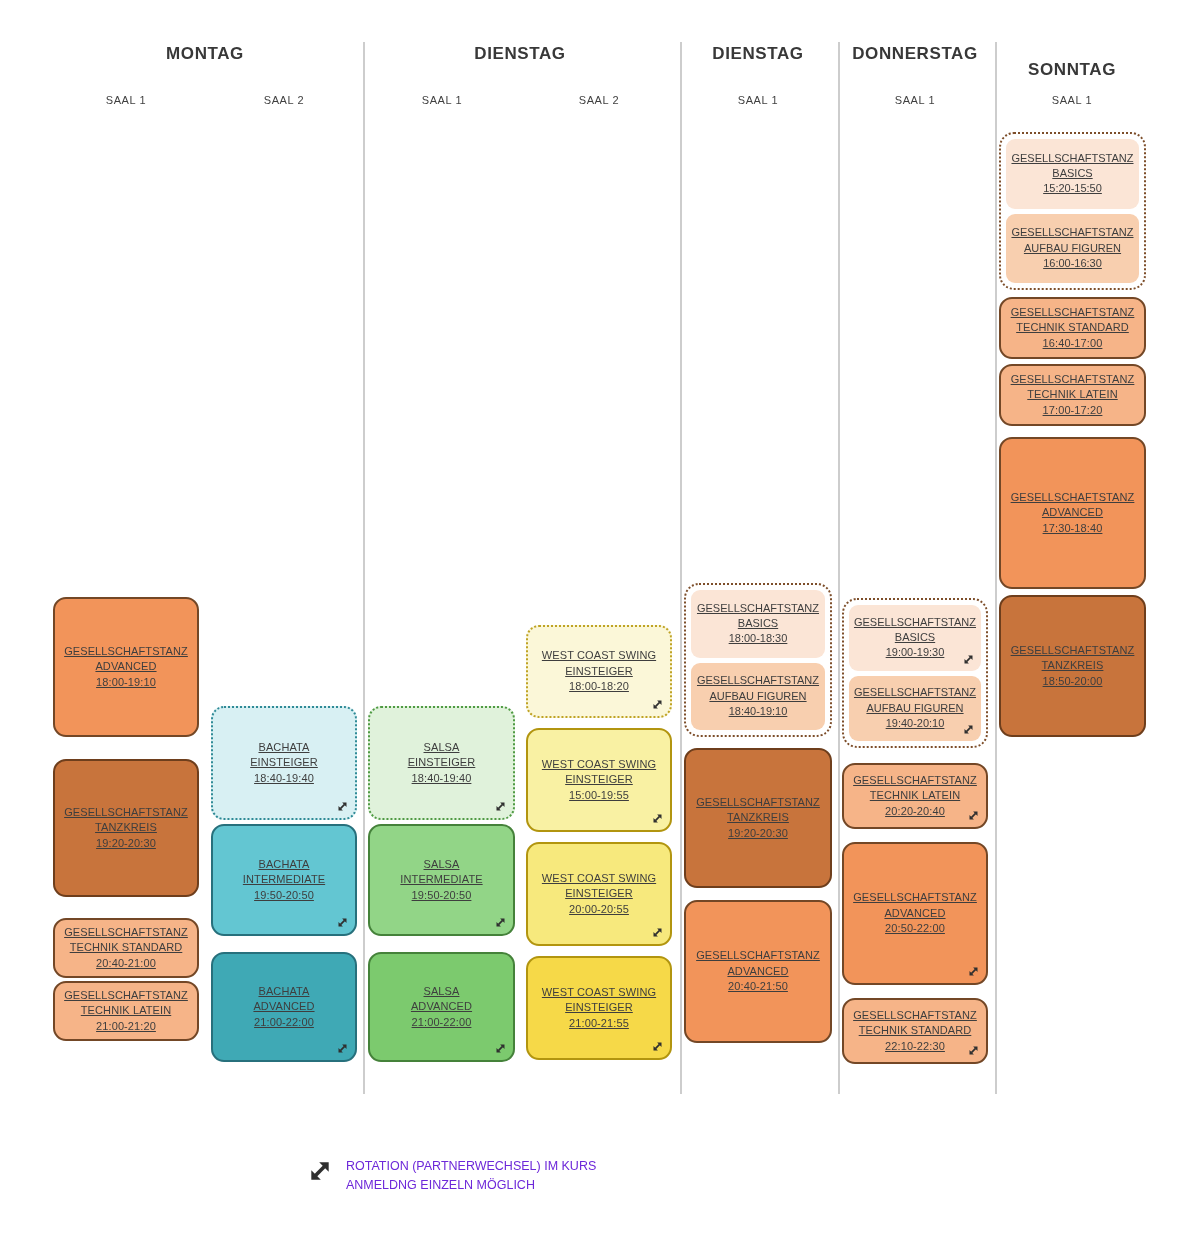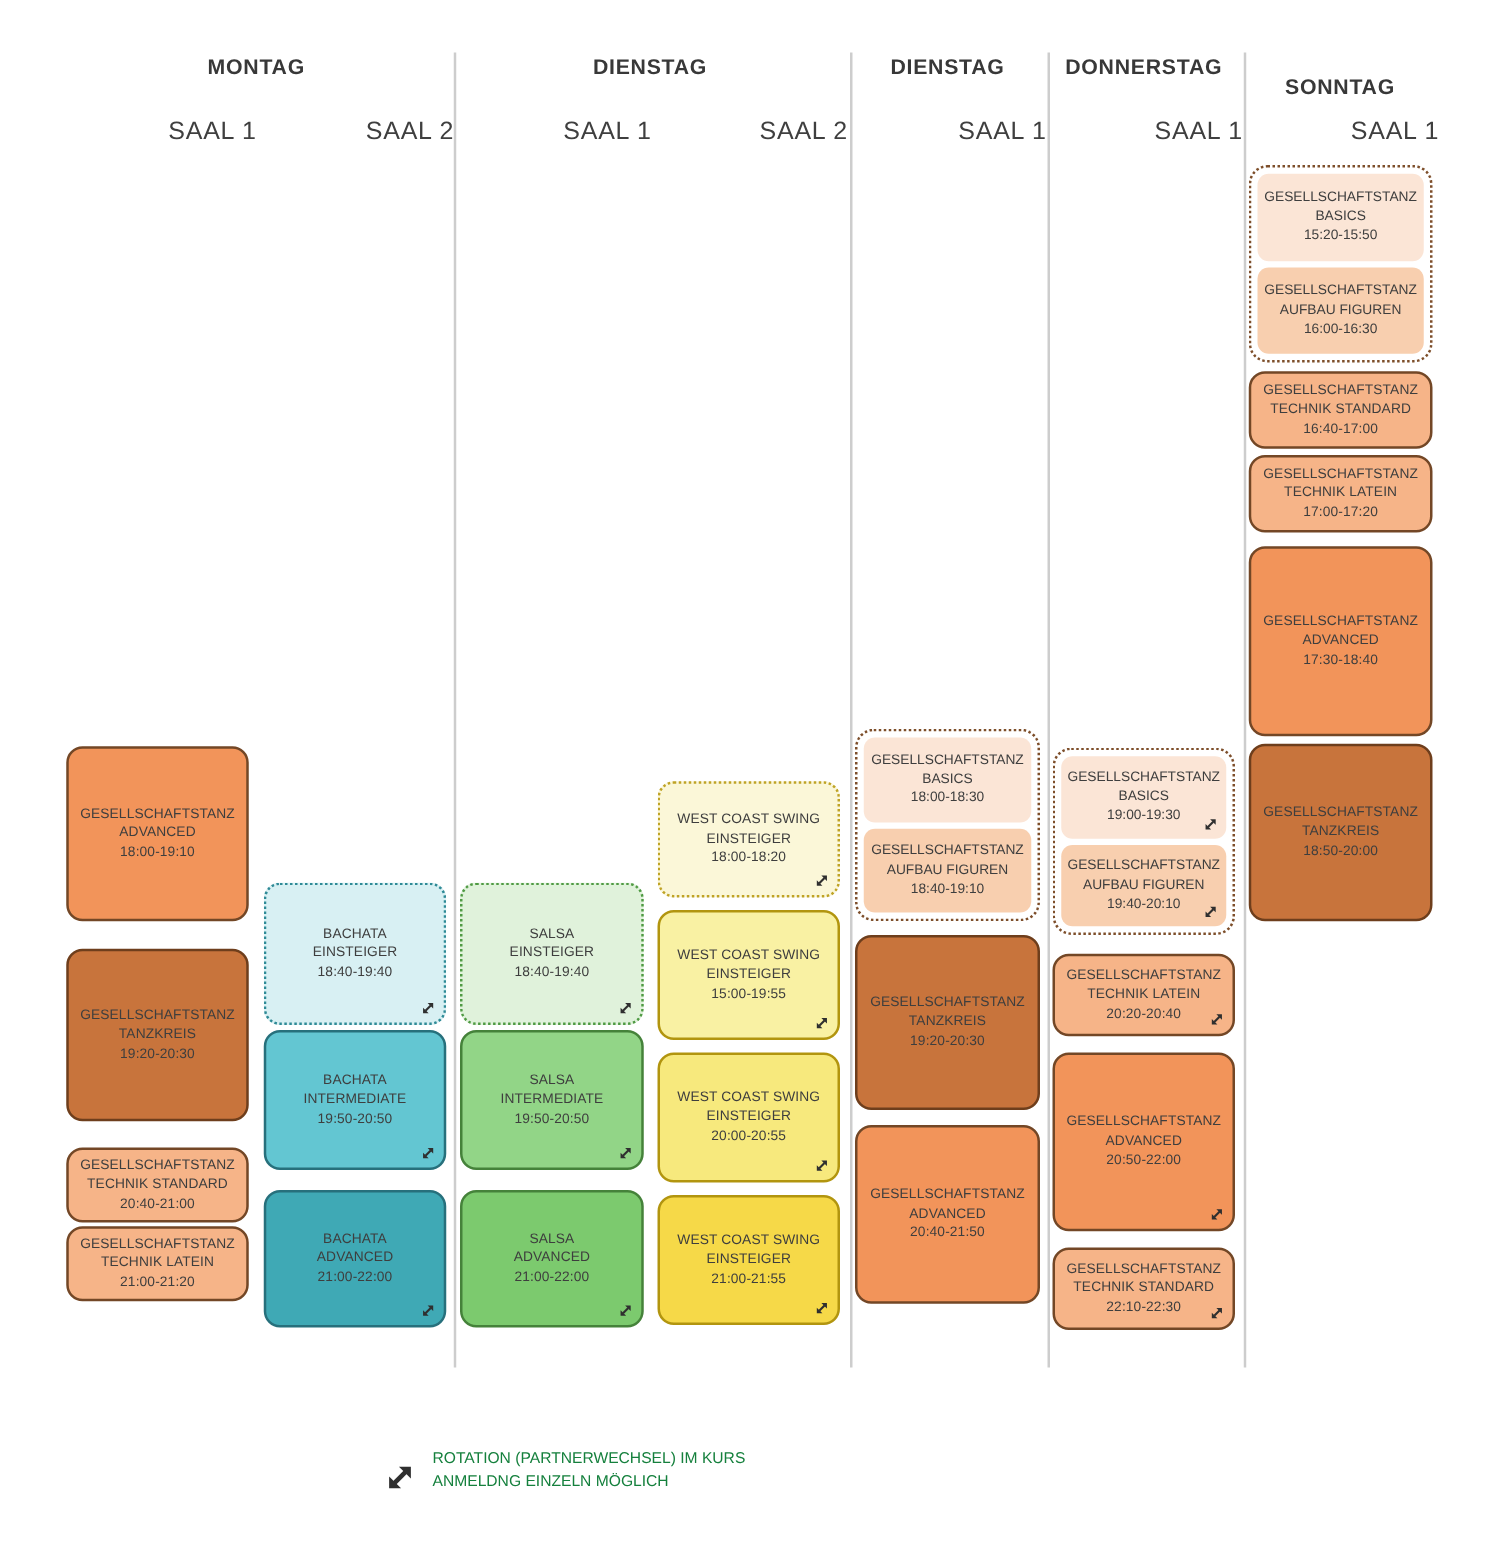--- a/index.html
+++ b/index.html
@@ -5,30 +5,30 @@
   html,body{margin:0;padding:0;background:#ffffff;}
   .canvas{
     position:relative;width:952px;height:1251px;background:#ffffff;
     font-family:"Liberation Sans", sans-serif;color:#3e3e3e;
   }
   .dayh{
     position:absolute;transform:translateX(-50%);font-size:17px;font-weight:700;
     letter-spacing:.6px;color:#383838;white-space:nowrap;
   }
   .saalh{
-    position:absolute;transform:translateX(-50%);font-size:20px;letter-spacing:.6px;
-    color:#3f3f3f;white-space:nowrap;margin-left:44px;
+    position:absolute;transform:translateX(-50%);font-size:11px;letter-spacing:.6px;
+    color:#3f3f3f;white-space:nowrap;
   }
   .sep{position:absolute;top:42px;height:1052px;width:2px;background:#cdcdcd;}
   .event{
     position:absolute;box-sizing:border-box;border:2.5px solid #555;border-radius:13px;
     display:flex;flex-direction:column;align-items:center;justify-content:center;
     text-align:center;font-size:11px;line-height:1.4;letter-spacing:.1px;padding:3px 4px;
   }
-  .t{white-space:pre-line;}
+  .t{white-space:pre-line;text-decoration:underline;}
   .group{
     position:absolute;box-sizing:border-box;border:2.5px dotted #7d4e2a;border-radius:15px;
     padding:5px;display:flex;flex-direction:column;gap:5px;background:#ffffff;
   }
   .gitem{
     position:relative;flex:1;border-radius:9px;display:flex;flex-direction:column;
     align-items:center;justify-content:center;text-align:center;font-size:11px;line-height:1.4;
   }
   .rot{position:absolute;right:6px;bottom:5px;width:13px;height:13px;}
   
@@ -47,22 +47,22 @@
   .c-wcs-3{background:#F6D948;border-color:#B2950F;}
   .g-basics{background:#FBE5D6;}
   .g-aufbau{background:#F8CFAF;}
   
   .legend-box{
     position:absolute;box-sizing:border-box;border:2.5px dotted #555555;border-radius:13px;
     display:flex;align-items:center;justify-content:center;text-align:center;
     font-size:12px;line-height:1.5;color:#4a4a4a;padding:0 12px;
   }
   .legend-rot{
-    position:absolute;display:flex;align-items:flex-end;gap:12px;
-    font-size:12.5px;line-height:1.55;color:#15803d;
+    position:absolute;display:flex;align-items:flex-start;gap:12px;
+    font-size:12.5px;line-height:1.55;color:#6d28d9;
   }
   .rot-big{width:28px;height:28px;flex:0 0 auto;}
 </style>
 </head>
 <body>
 
 <div class="canvas">
 
   <div class="dayh" style="left:205px;top:44px">MONTAG</div>
   <div class="dayh" style="left:520px;top:44px">DIENSTAG</div>

